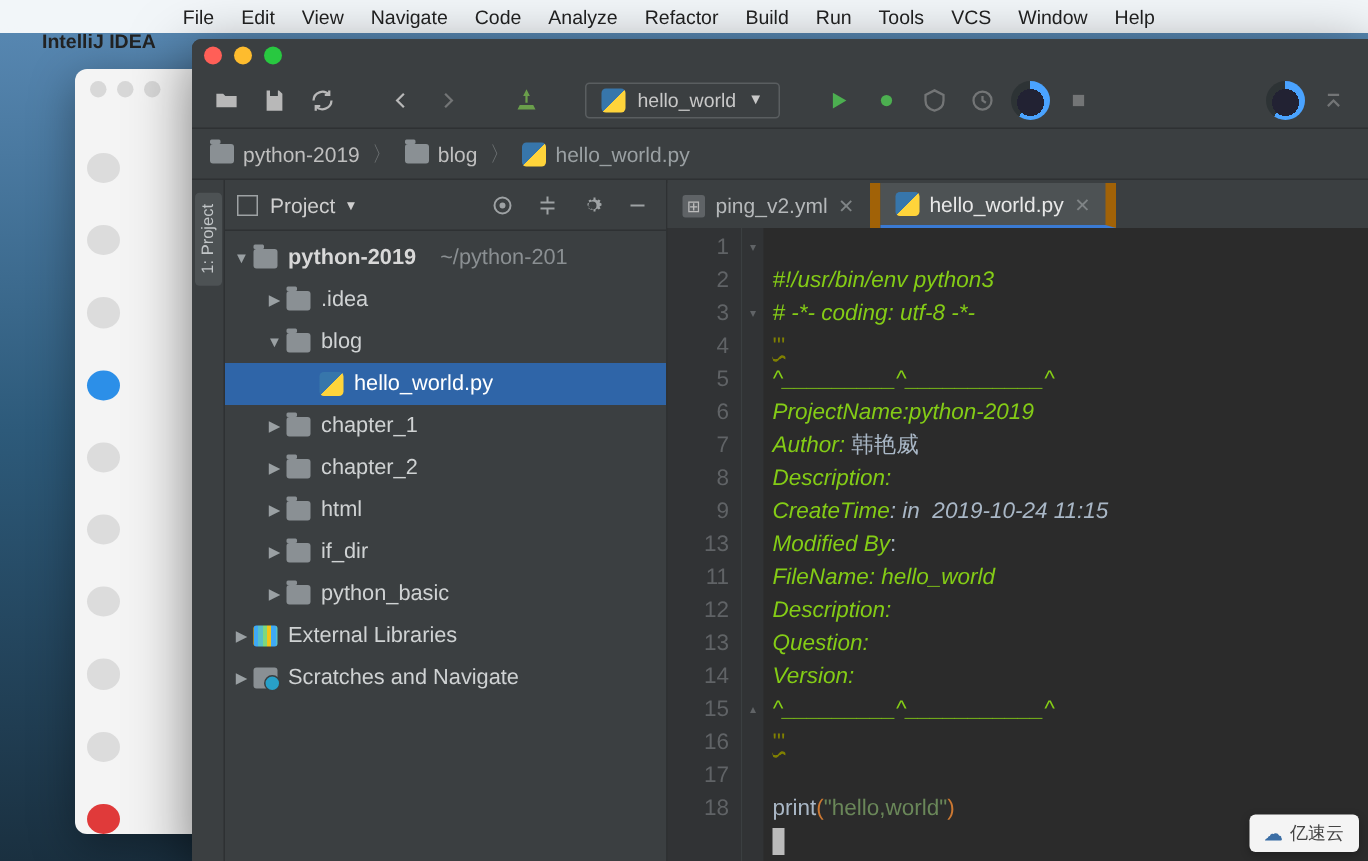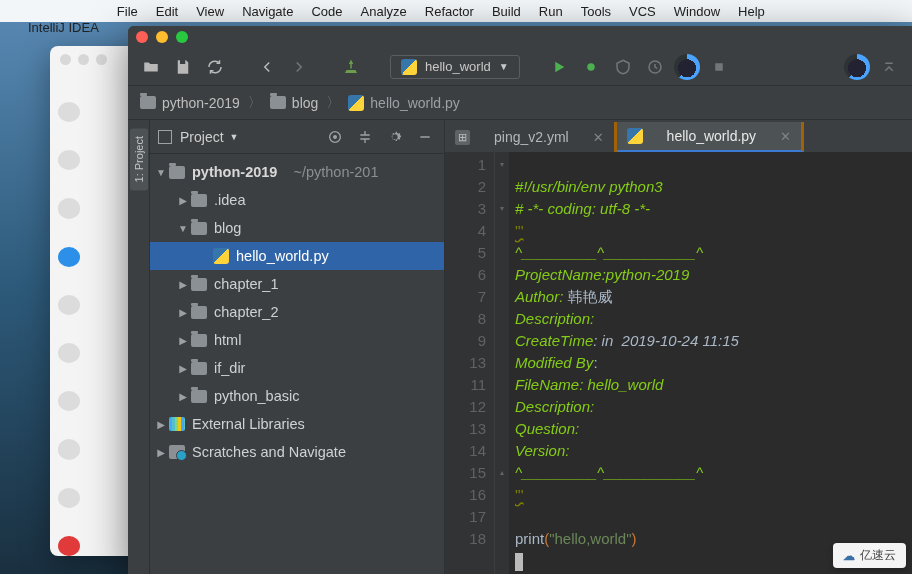--- a/index.html
+++ b/index.html
@@ -1,21 +1,21 @@
 <!DOCTYPE html>
 <html><head>
 <meta charset="utf-8">
 <style>
 * { margin: 0; padding: 0; box-sizing: border-box; font-family: -apple-system, "Helvetica Neue", Arial, sans-serif; }
 body { width: 912px; height: 574px; overflow: hidden; background: linear-gradient(180deg,#5a8ab5 0%,#2d5a7a 50%,#1a3040 100%); position: relative; }
 
 
 .mac-menu { height: 22px; background: rgba(255,255,255,0.92); display: flex; align-items: center; font-size: 13px; color: #222; padding: 0 10px; gap: 18px; backdrop-filter: blur(6px); }
 .mac-menu .apple { font-size: 15px; }
-.mac-menu .app-name { font-weight: 400; margin-top: 32px; }
+.mac-menu .app-name { font-weight: 700; margin-top: 32px; }
 .mac-menu span { cursor: default; }
 
 
 .bg-window { position: absolute; left: 50px; top: 46px; width: 520px; height: 510px; background: #f4f4f4; border-radius: 8px; box-shadow: 0 8px 30px rgba(0,0,0,.35); }
 .bg-window .traffic { display: flex; gap: 7px; padding: 8px 10px; }
 .bg-window .traffic span { width: 11px; height: 11px; border-radius: 50%; background: #d8d8d8; }
 .bg-side { position:absolute; left:0; top:40px; bottom:0; width:38px; display:flex; flex-direction:column; gap:28px; padding-top:16px; align-items:center; }
 .bg-side span{ width:22px;height:22px;border-radius:50%;background:#dcdcdc; }
 .bg-side .acc1{ background:#2c8fe8; }
 .bg-side .acc2{ background:#e03a3a; }
@@ -65,21 +65,21 @@
 .node.sel .arrow{color:#fff;}
 .indent0{ padding-left:4px; } .indent1{ padding-left:26px; } .indent2{ padding-left:48px; }
 .dim{ color:#8a8f92; margin-left:16px; }
 .lib-ic{ width:16px;height:14px; background:repeating-linear-gradient(90deg,#3fa9f5 0 3px,#55c0c8 3px 6px,#7dd87d 6px 9px,#f0c419 9px 12px); border-radius:2px;}
 .scr-ic{ width:16px;height:14px; background:#8a9094; border-radius:2px; position:relative; }
 .scr-ic::after{content:"";position:absolute;right:-2px;bottom:-2px;width:9px;height:9px;border-radius:50%;background:#28a0c8;border:1px solid #3b3f41;}
 
 
 .editor { flex:1; display:flex; flex-direction:column; background:#2b2b2b; }
 .tabs { height:34px; background:#3b3f41; display:flex; align-items:flex-end; }
-.tab { height:30px; display:flex; align-items:center; gap:24px; padding:0 10px; background:#3b3f41; color:#b5b8ba; border-right:3px solid #a16207; font-size:14px; }
+.tab { height:30px; display:flex; align-items:center; gap:7px; padding:0 10px; background:#3b3f41; color:#b5b8ba; border-right:7px solid #a16207; font-size:14px; }
 .tab.active{ background:#4d5254; color:#e8e8e8; border-bottom:2px solid #3a7ad3; }
 .tab .close{ color:#7f8486; font-size:13px; }
 .yml-ic{ width:15px;height:15px;background:#5f6366;border-radius:2px; display:flex;align-items:center;justify-content:center; }
 .yml-ic::before{content:"⊞";font-size:11px;color:#bbb;}
 
 .code { flex:1; display:flex; font-family: "Menlo","Consolas",monospace; font-size:15px; line-height:22px; }
 .gutter { width:50px; background:#313335; color:#606366; text-align:right; padding:2px 8px 2px 0; border-right:1px solid #3b3f41; }
 .gut-ln{ height:22px; }
 .fold { width:14px; background:#313335; padding-top:2px; }
 .fold div{ height:22px; display:flex;align-items:center;justify-content:center; color:#606366; font-size:8px; }

